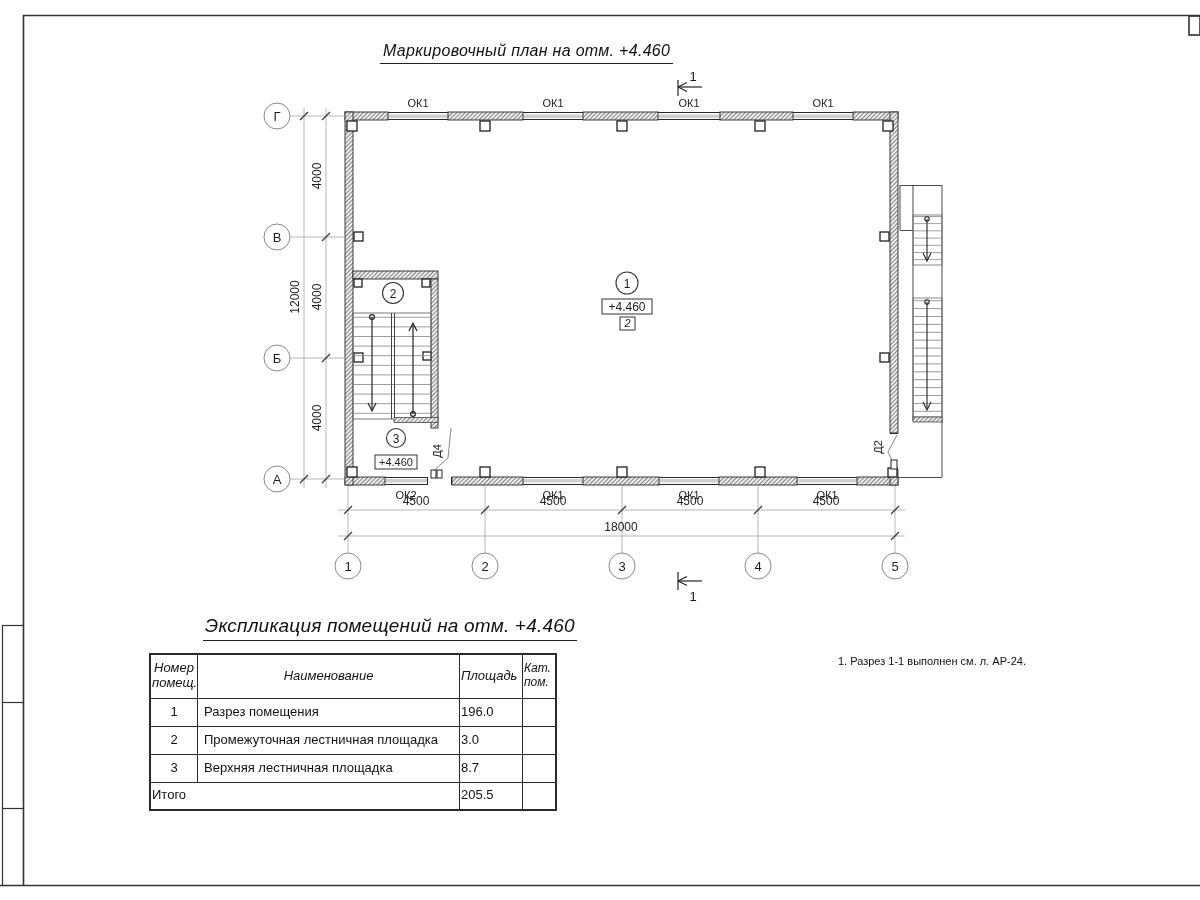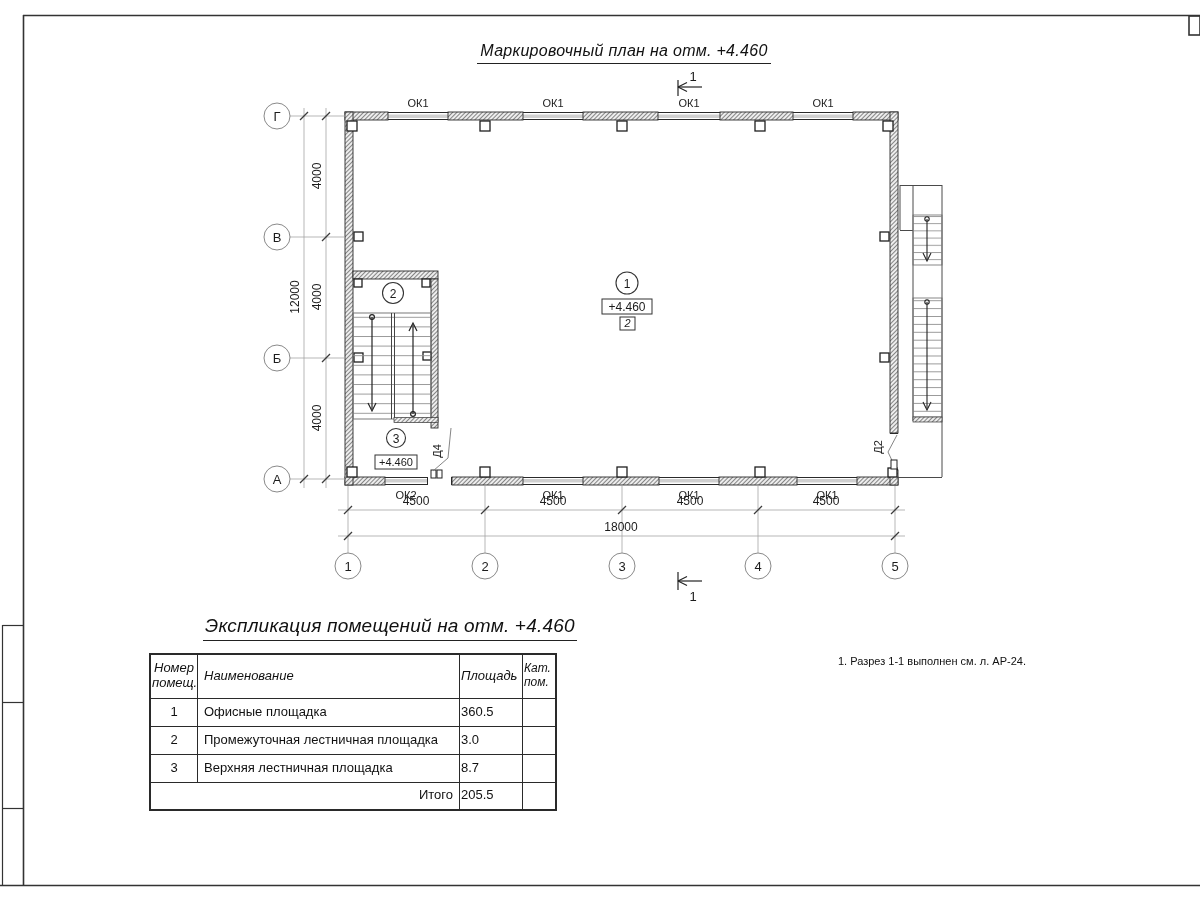--- a/index.html
+++ b/index.html
@@ -8,39 +8,39 @@
   .drawing{position:absolute;left:0;top:0;}
   .drawing text{font-family:"Liberation Sans",sans-serif;fill:#1c1c1c;}
   .dimtext{fill:#8e8e8e;font-size:12px;}
   .axistext{font-size:13px;}
   .wintext{font-size:11px;}
   .roomtext{font-size:12px;}
   .sectiontext{font-size:13px;}
   .doortext{font-size:11px;}
   .elevtext{font-size:11px;}
 
-  .main-title{position:absolute;left:412px;top:42px;width:424px;text-align:center;}
+  .main-title{position:absolute;left:380px;top:42px;width:424px;text-align:left;}
   .main-title span{display:inline-block;font-style:italic;font-size:16px;letter-spacing:.3px;
     border-bottom:1.4px solid #222;padding:0 3px 3px 3px;}
   .table-title{position:absolute;left:203px;top:615px;}
   .table-title span{display:inline-block;font-style:italic;font-size:19px;letter-spacing:.2px;
     border-bottom:1.3px solid #222;padding:0 2px 3px 2px;}
   .note{position:absolute;left:838px;top:655px;font-size:11px;}
 
   table.schedule{position:absolute;left:149px;top:653px;width:383px;border-collapse:collapse;
     font-size:13px;table-layout:fixed;background:#fff;border:2px solid #2a2a2a;}
   table.schedule th,table.schedule td{border:1px solid #2a2a2a;font-weight:normal;
     overflow:hidden;line-height:1.15;}
   table.schedule thead tr{height:44px;font-style:italic;}
   table.schedule tbody tr{height:28px;}
   .col-num{width:44px;text-align:center;}
   .col-name{width:249px;text-align:left;padding:0 6px;}
   .col-area{width:60px;text-align:left;}
   .col-cat{width:30px;text-align:left;font-size:12px;}
-  td.total-label{text-align:right;padding-right:6px;border-radius:6px;}
+  td.total-label{padding-right:6px;border-radius:6px;}
 </style>
 </head>
 <body>
 
 <div class="sheet">
 
 <svg class="drawing" width="1200" height="900" viewBox="0 0 1200 900">
   <defs>
     <pattern id="wallhatch" patternUnits="userSpaceOnUse" width="3" height="3" patternTransform="rotate(45)">
       <rect width="3" height="3" fill="#ededed"></rect>
@@ -312,30 +312,30 @@
 </div>
 
 <div class="table-title">
   <span>Экспликация помещений на отм. +4.460</span>
 </div>
 
 <table class="schedule">
   <thead>
     <tr>
       <th class="col-num">Номер помещ.</th>
-      <th class="col-name" style="text-align:left">Наименование</th>
+      <th class="col-name" style="text-align:center">Наименование</th>
       <th class="col-area">Площадь</th>
       <th class="col-cat">Кат. пом.</th>
     </tr>
   </thead>
   <tbody>
     <tr>
       <td class="col-num">1</td>
-      <td class="col-name">Офисные площадка</td>
-      <td class="col-area">360.5</td>
+      <td class="col-name">Разрез помещения</td>
+      <td class="col-area">196.0</td>
       <td class="col-cat"></td>
     </tr>
     <tr>
       <td class="col-num">2</td>
       <td class="col-name">Промежуточная лестничная площадка</td>
       <td class="col-area">3.0</td>
       <td class="col-cat"></td>
     </tr>
     <tr>
       <td class="col-num">3</td>

